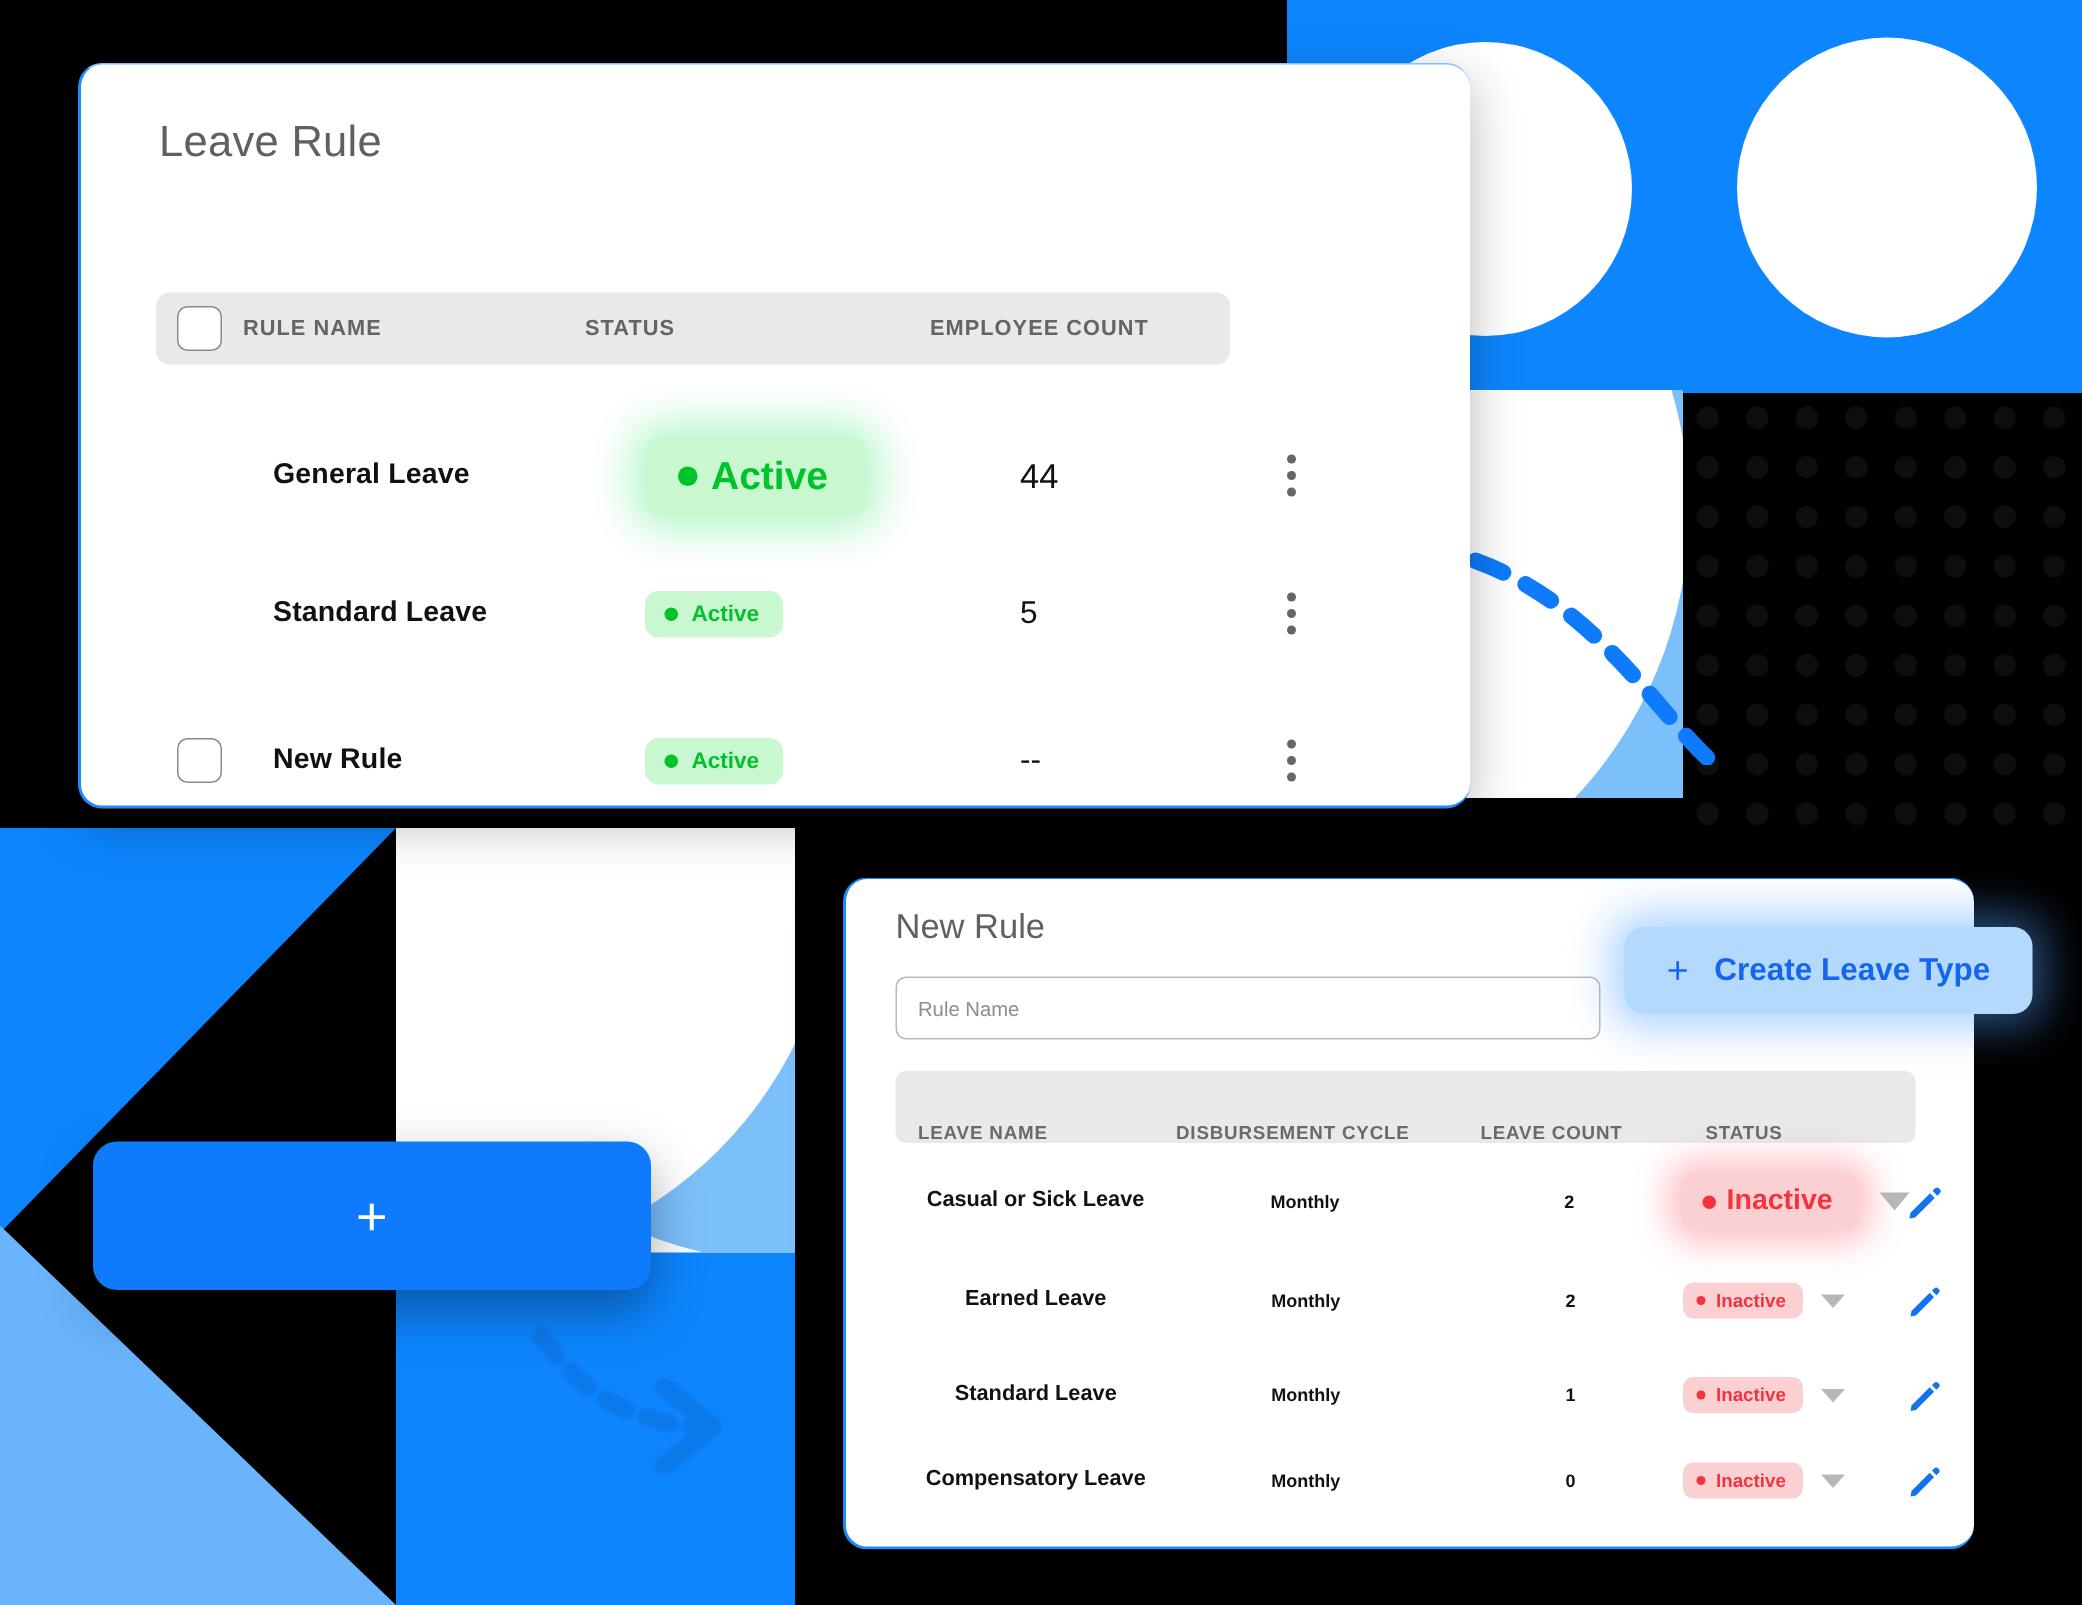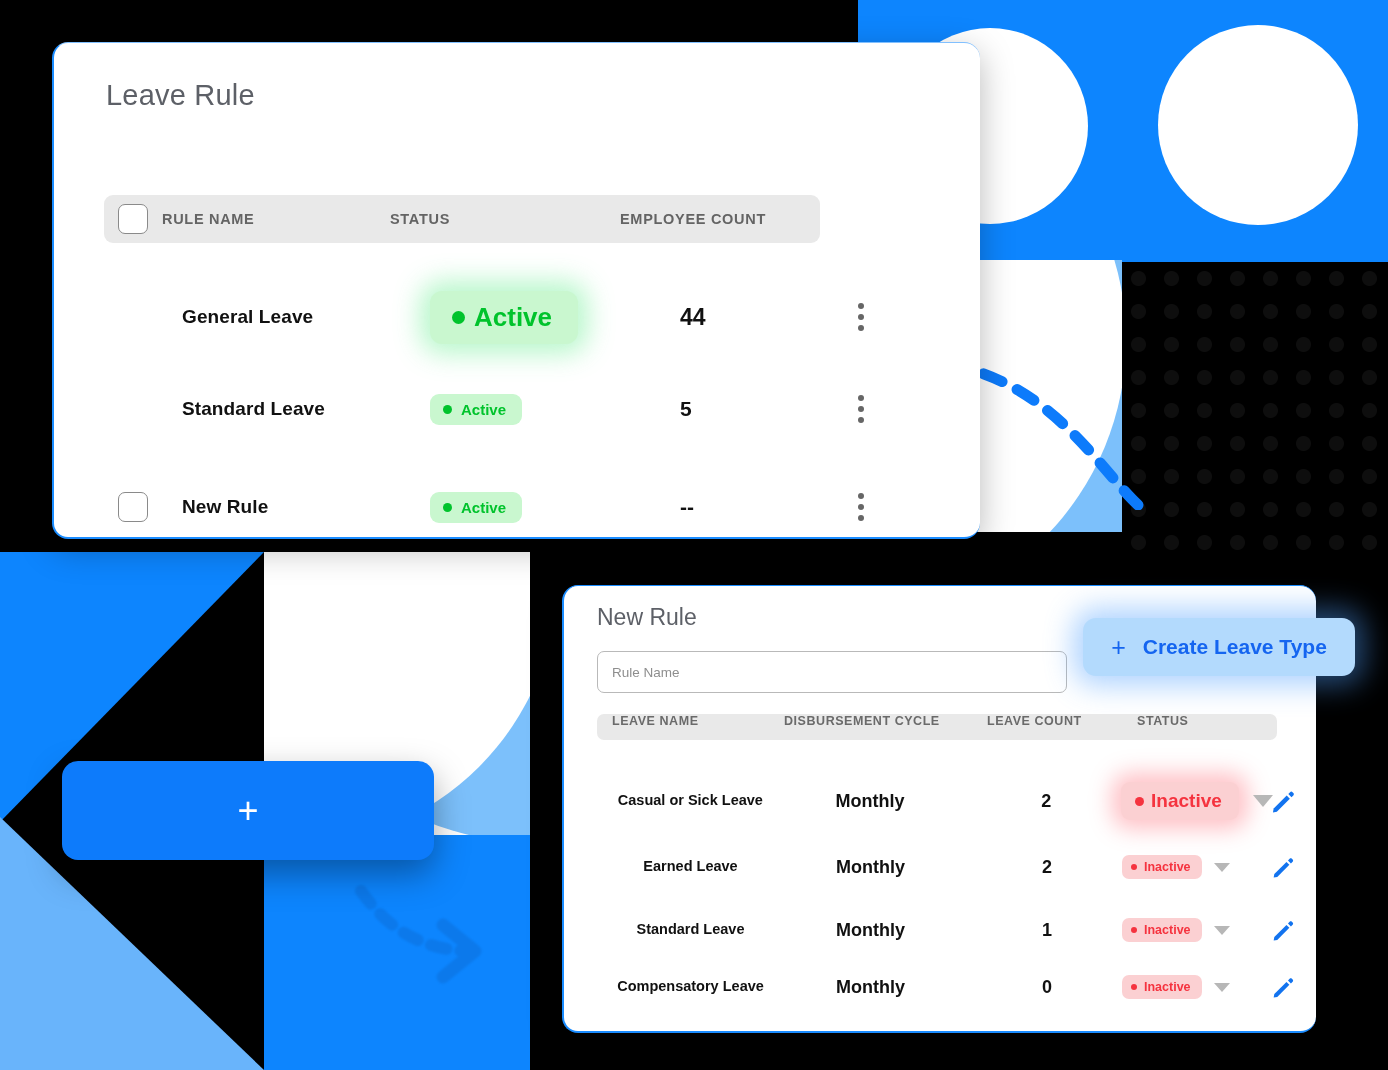--- a/index.html
+++ b/index.html
@@ -97,21 +97,21 @@
     display:inline-flex;align-items:center;gap:9px;background:#c9f7cf;color:#00c32c;
     border-radius:9px;font-weight:700;
   }
   .badge .dot{width:9px;height:9px;border-radius:50%;background:#00c32c;flex:0 0 auto;}
   .badge.big{
     font-size:26px;padding:11px 26px 11px 22px;border-radius:12px;
     box-shadow:0 0 26px 10px rgba(70,235,120,.38);
   }
   .badge.big .dot{width:13px;height:13px;}
   .badge.sm{font-size:15px;padding:7px 16px 7px 13px;}
-  .ecount{font-size:23px;font-weight:700;color:#111;}
+  .ecount{font-size:23px;font-weight:400;color:#111;}
   .ecount.sm{font-size:21px;}
   .kebab{display:flex;flex-direction:column;gap:5px;align-items:center;}
   .kebab i{width:6px;height:6px;border-radius:50%;background:#666;display:block;}
 
   
   .card-new-rule{
     left:562px;top:585px;width:754px;height:448px;
     border-left:2px solid #1a8cff;
     border-top:1.5px solid #1a8cff;
     border-bottom:2px solid #1a8cff;
@@ -129,27 +129,27 @@
   .nr-input::placeholder{color:#8e8e8e;}
   .btn-create{
     position:absolute;left:519px;top:32px;width:272px;height:58px;
     background:#b3dafd;border:none;border-radius:13px;color:#1565f0;
     font-size:21px;font-weight:700;display:flex;align-items:center;justify-content:center;gap:17px;
     box-shadow:0 0 28px 10px rgba(80,160,255,.45);
     font-family:"Liberation Sans", sans-serif;cursor:pointer;
   }
   .btn-create .plus{font-size:25px;font-weight:400;line-height:1;}
   .nr-thead{
-    position:absolute;left:33px;top:128px;width:680px;height:26px;background:#e9e9e9;border-radius:7px;
-    display:flex;align-items:flex-start;
+    position:absolute;left:33px;top:128px;width:680px;height:48px;background:#e9e9e9;border-radius:7px;
+    display:flex;align-items:flex-end;
   }
   .nr-thead .th{font-size:12.5px;font-weight:700;color:#6a6a6a;letter-spacing:.55px;}
   .nr-row{position:absolute;left:33px;width:700px;display:flex;align-items:center;text-align:center;}
   .nr-name{font-size:14.5px;font-weight:700;color:#111;line-height:1.35;}
-  .nr-cell{font-size:18px;font-weight:700;color:#111;}
+  .nr-cell{font-size:12px;font-weight:700;color:#111;}
   .badge-red{
     display:inline-flex;align-items:center;gap:7px;background:#fbd0d2;color:#f5333f;
     border-radius:7px;font-weight:700;
   }
   .badge-red .dot{width:6px;height:6px;border-radius:50%;background:#f5333f;flex:0 0 auto;}
   .badge-red.sm{font-size:12.5px;padding:5px 11px 5px 9px;}
   .badge-red.big{
     font-size:19px;padding:8px 17px 8px 14px;border-radius:9px;
     box-shadow:0 0 22px 9px rgba(255,120,130,.45);
   }

